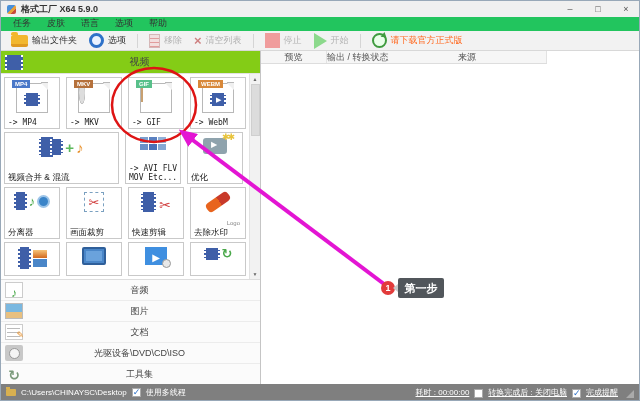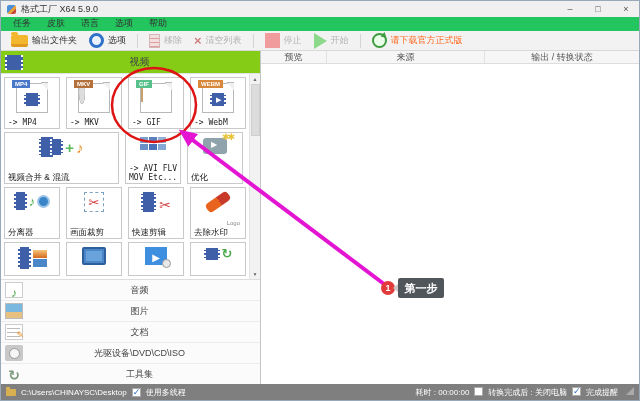--- a/index.html
+++ b/index.html
@@ -5,21 +5,21 @@
   * { margin:0; padding:0; box-sizing:border-box; }
   html,body { background:#d8d8d8; }
   body { font-family:"Liberation Sans","DejaVu Sans",sans-serif; }
   .win { position:relative; width:640px; height:401px; background:#f0f0f0;
          border:1px solid #98a8b8; overflow:hidden; }
 
   
   .titlebar { height:16px; display:flex; align-items:center; padding:0 6px; background:#f0f0f0; }
   .appicon { width:9px; height:9px; border-radius:2px; margin-right:5px;
              background:linear-gradient(135deg,#4a90d8 45%,#e8a03a 45% 70%,#c84a3a 70%); }
-  .title { font-size:9px; color:#333; }
+  .title { font-size:9px; color:#333;font-weight:bold; }
   .wincontrols { margin-left:auto; display:flex; gap:14px; }
   .wbtn { font-size:9px; color:#555; width:14px; text-align:center; cursor:default; }
 
   
   .menubar { height:14px; display:flex; align-items:flex-start; padding:0 4px; background:#22c55e; }
   .menuitem { font-size:9px; color:#333; padding:0 8px; }
 
   
   .toolbar { height:20px; display:flex; align-items:center; padding:0 6px; gap:4px;
              background:#f2f2f2; border-bottom:1px solid #d8d8d8; }
@@ -128,36 +128,36 @@
   .ic-doc { background:#fff; border:1px solid #ccc;
             background-image:linear-gradient(#bbb 1px,transparent 1px); background-size:80% 4px;
             background-position:1px 3px; background-repeat:repeat-y; }
   .ic-doc .pencil { position:absolute; right:-2px; bottom:-1px; color:#e8902a; font-size:9px; }
   .ic-disc { background:#c8c8c8; border-radius:2px; }
   .ic-disc::after { content:""; position:absolute; left:4px; top:3px; width:9px; height:9px;
                     border-radius:50%; background:#f5f5f5; border:1px solid #999; }
   .ic-tools { text-align:center; }
   .ic-tools .refresh { font-size:14px; color:#7a9a7a; line-height:16px; }
 
-  .right { flex:1; display:flex; flex-direction:column; background:#fff; }
+  .right { flex:1; display:flex; flex-direction:row; background:#fff; }
   .grid-header { display:flex; height:13px; background:#f6f6f6; border-bottom:1px solid #ddd; }
   .gcol { font-size:9px; color:#555; display:flex; align-items:center; justify-content:center;
           border-right:1px solid #e2e2e2; }
   .gc0 { width:66px; } .gc1 { width:158px; } .gc2 { flex:1; border-right:none; }
   .grid-body { flex:1; background:#fff; }
 
   
   .statusbar { position:absolute; left:0; right:0; bottom:0; height:16px; background:#7f7f7f;
                display:flex; align-items:center; padding:0 5px; gap:5px; color:#fff; font-size:8px; }
   .sb-folder { width:10px; height:7px; background:#d8b050; border-radius:1px; position:relative; }
   .sb-folder::before { content:""; position:absolute; top:-2px; left:0; width:4px; height:2px; background:#d8b050; }
   .cb { width:9px; height:9px; background:#fff; border:1px solid #aaa; position:relative; }
   .cb .mark { display:none; position:absolute; left:0px; top:-2px; color:#2f72c8; font-size:9px; font-weight:bold; }
   .cb.checked .mark { display:block; }
-  .sb-right { margin-left:auto; display:flex; align-items:flex-start; gap:5px; }
+  .sb-right { margin-left:auto; display:flex; align-items:flex-end; gap:5px;text-decoration:underline; }
   .grip { width:0; height:0; border-bottom:8px solid #aaa; border-left:8px solid transparent; margin-left:3px; }
 
   
   .overlay { position:absolute; inset:0; z-index:40; pointer-events:none; }
   .step-badge { position:absolute; left:380px; top:280px; width:14px; height:14px; border-radius:50%;
                 background:#e23b3b; color:#fff; font-size:9px; font-weight:bold; text-align:center;
                 line-height:14px; z-index:41; pointer-events:none; }
   .step-label { position:absolute; left:397px; top:277px; width:46px; height:20px; background:#51565b;
                 color:#fff; font-size:11px; font-weight:bold; text-align:center; line-height:20px;
                 border-radius:2px; z-index:41; pointer-events:none; }
@@ -379,22 +379,22 @@
         <div class="sec">
           <span class="sec-ico ic-tools"><span class="refresh">↻</span></span>
           <span class="sec-label">工具集</span>
         </div>
       </div>
     </div>
 
     <div class="right">
       <div class="grid-header">
         <span class="gcol gc0">预览</span>
+        <span class="gcol gc2">输出 / 转换状态</span>
         <span class="gcol gc1">来源</span>
-        <span class="gcol gc2">输出 / 转换状态</span>
       </div>
       <div class="grid-body"></div>
     </div>
   </div>
 
   <div class="statusbar">
     <span class="sb-folder"></span>
     <span>C:\Users\CHINAYSC\Desktop</span>
     <span class="cb checked">
         <span class="mark">✓</span>

